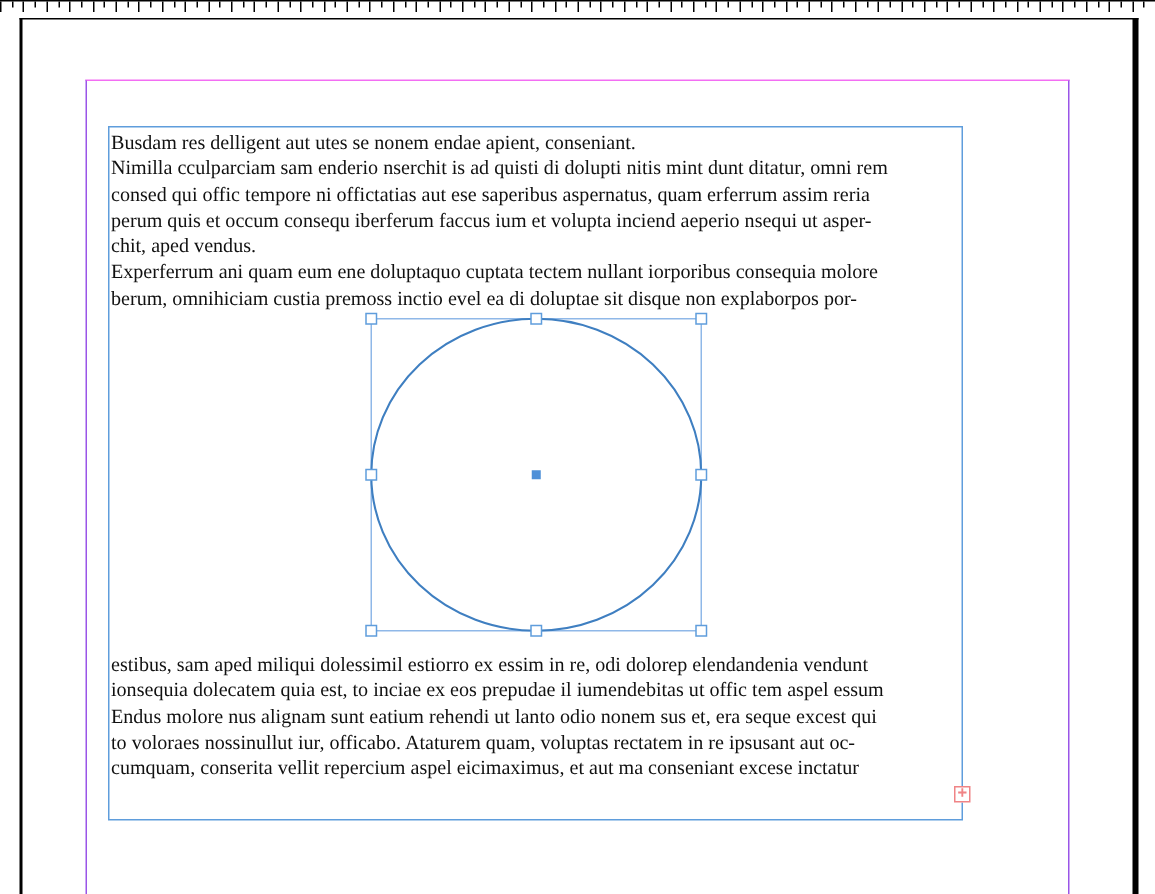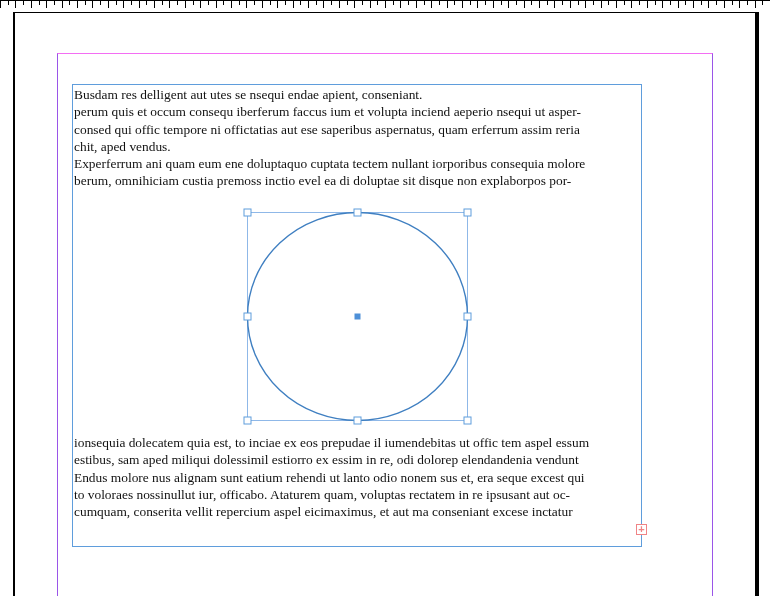--- a/index.html
+++ b/index.html
@@ -160,30 +160,31 @@
       <div class="tick tall" style="left: 754.6px;"></div>
       <div class="tick short" style="left: 762.3px;"></div>
     </div>
 
   <div class="page"></div>
 
   <div class="margins"></div>
 
   <div class="text-frame">
     <div class="tblock top">
-      <div class="tline">Busdam res delligent aut utes se nsequi endae apient, conseniant.</div>
+      <div class="tline">Busdam res delligent aut utes se nonem endae apient, conseniant.</div>
+      <div class="tline">Nimilla cculparciam sam enderio nserchit is ad quisti di dolupti nitis mint dunt ditatur, omni rem</div>
+      <div class="tline">consed qui offic tempore ni offictatias aut ese saperibus aspernatus, quam erferrum assim reria</div>
       <div class="tline">perum quis et occum consequ iberferum faccus ium et volupta inciend aeperio nsequi ut asper-</div>
-      <div class="tline">consed qui offic tempore ni offictatias aut ese saperibus aspernatus, quam erferrum assim reria</div>
       <div class="tline">chit, aped vendus.</div>
       <div class="tline">Experferrum ani quam eum ene doluptaquo cuptata tectem nullant iorporibus consequia molore</div>
       <div class="tline">berum, omnihiciam custia premoss inctio evel ea di doluptae sit disque non explaborpos por-</div>
     </div>
     <div class="tblock bottom">
+      <div class="tline">estibus, sam aped miliqui dolessimil estiorro ex essim in re, odi dolorep elendandenia vendunt</div>
       <div class="tline">ionsequia dolecatem quia est, to inciae ex eos prepudae il iumendebitas ut offic tem aspel essum</div>
-      <div class="tline">estibus, sam aped miliqui dolessimil estiorro ex essim in re, odi dolorep elendandenia vendunt</div>
       <div class="tline">Endus molore nus alignam sunt eatium rehendi ut lanto odio nonem sus et, era seque excest qui</div>
       <div class="tline">to voloraes nossinullut iur, officabo. Ataturem quam, voluptas rectatem in re ipsusant aut oc-</div>
       <div class="tline">cumquam, conserita vellit repercium aspel eicimaximus, et aut ma conseniant excese inctatur</div>
     </div>
   </div>
 
   <svg class="selection-svg" viewBox="0 0 234 222" xmlns="http://www.w3.org/2000/svg">
 
     <rect x="5.5" y="5.5" width="220" height="208" fill="none" stroke="#8fb8e8" stroke-width="1"></rect>
 

